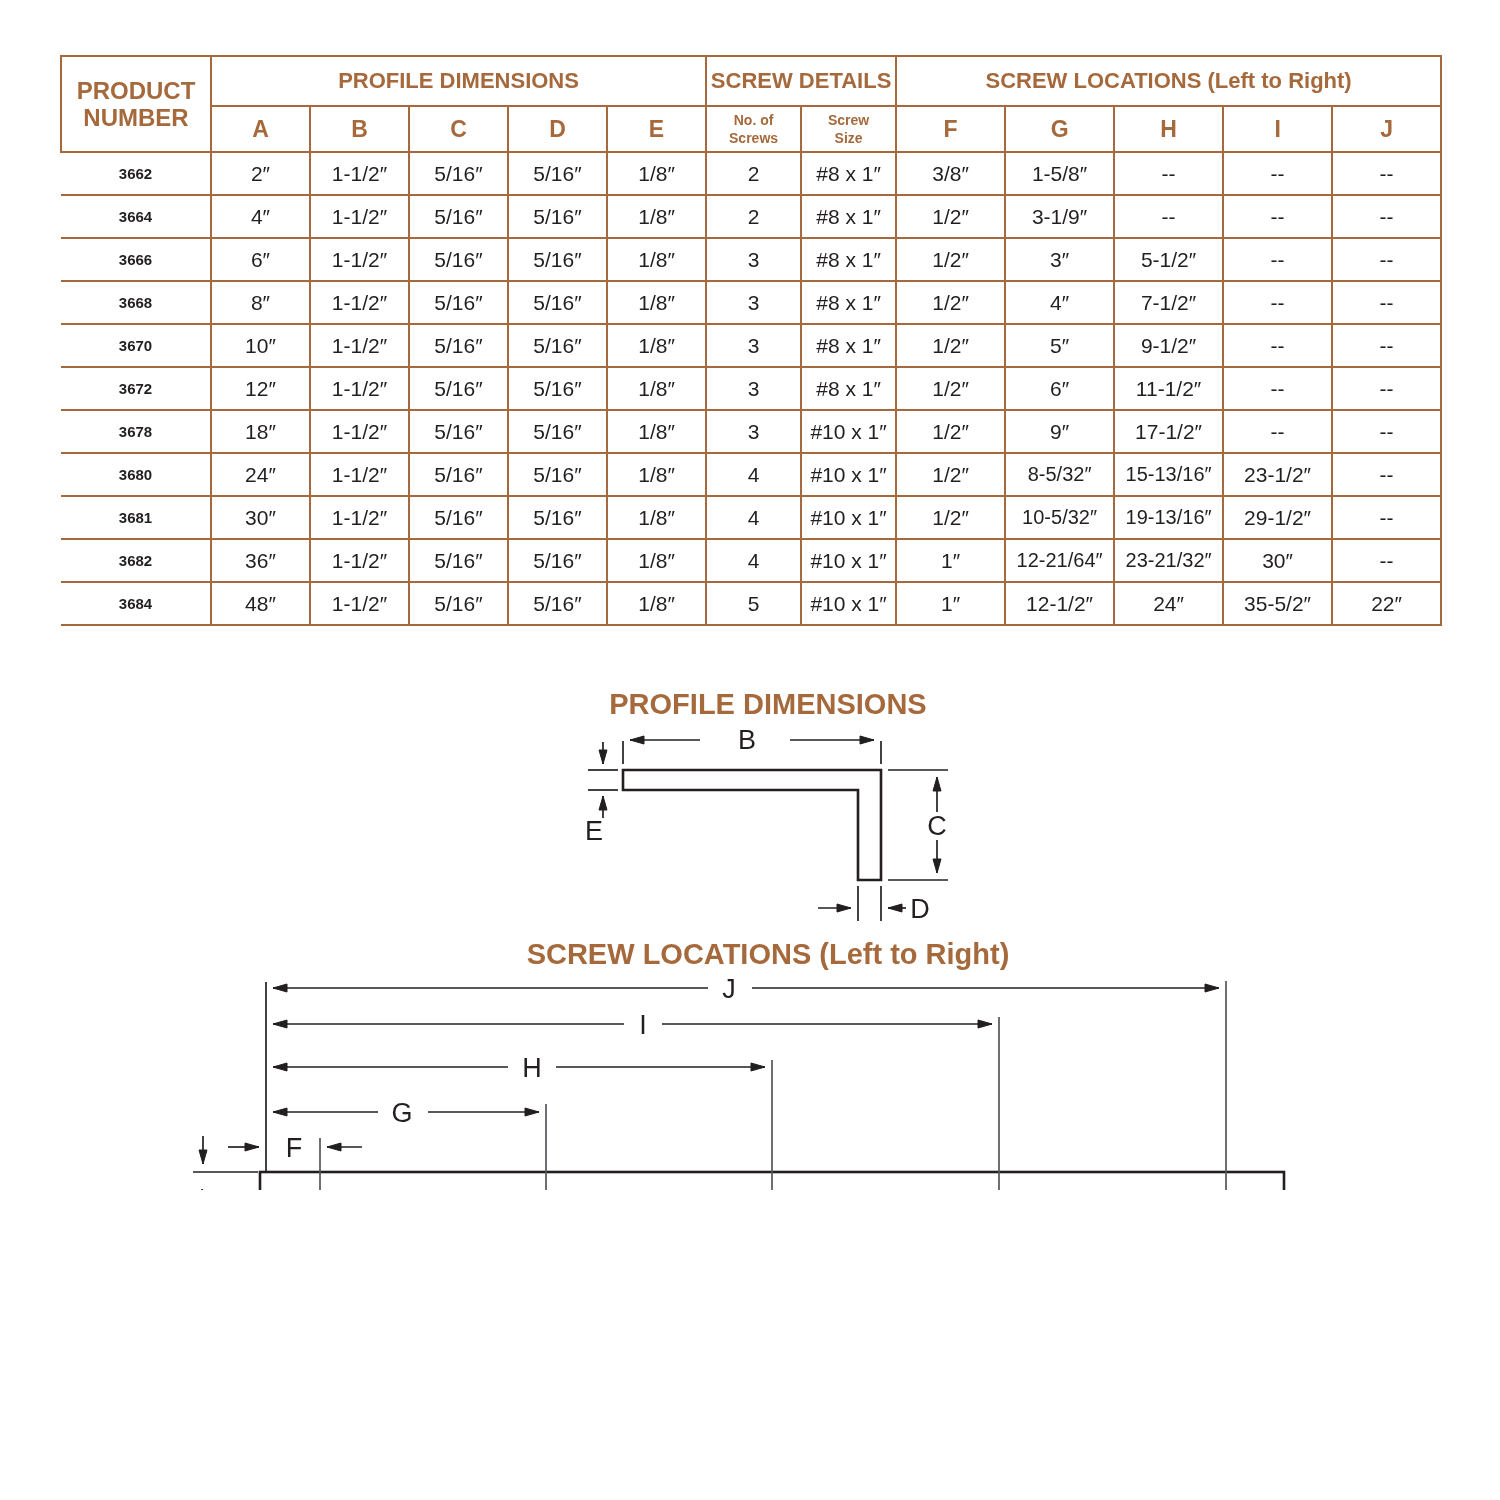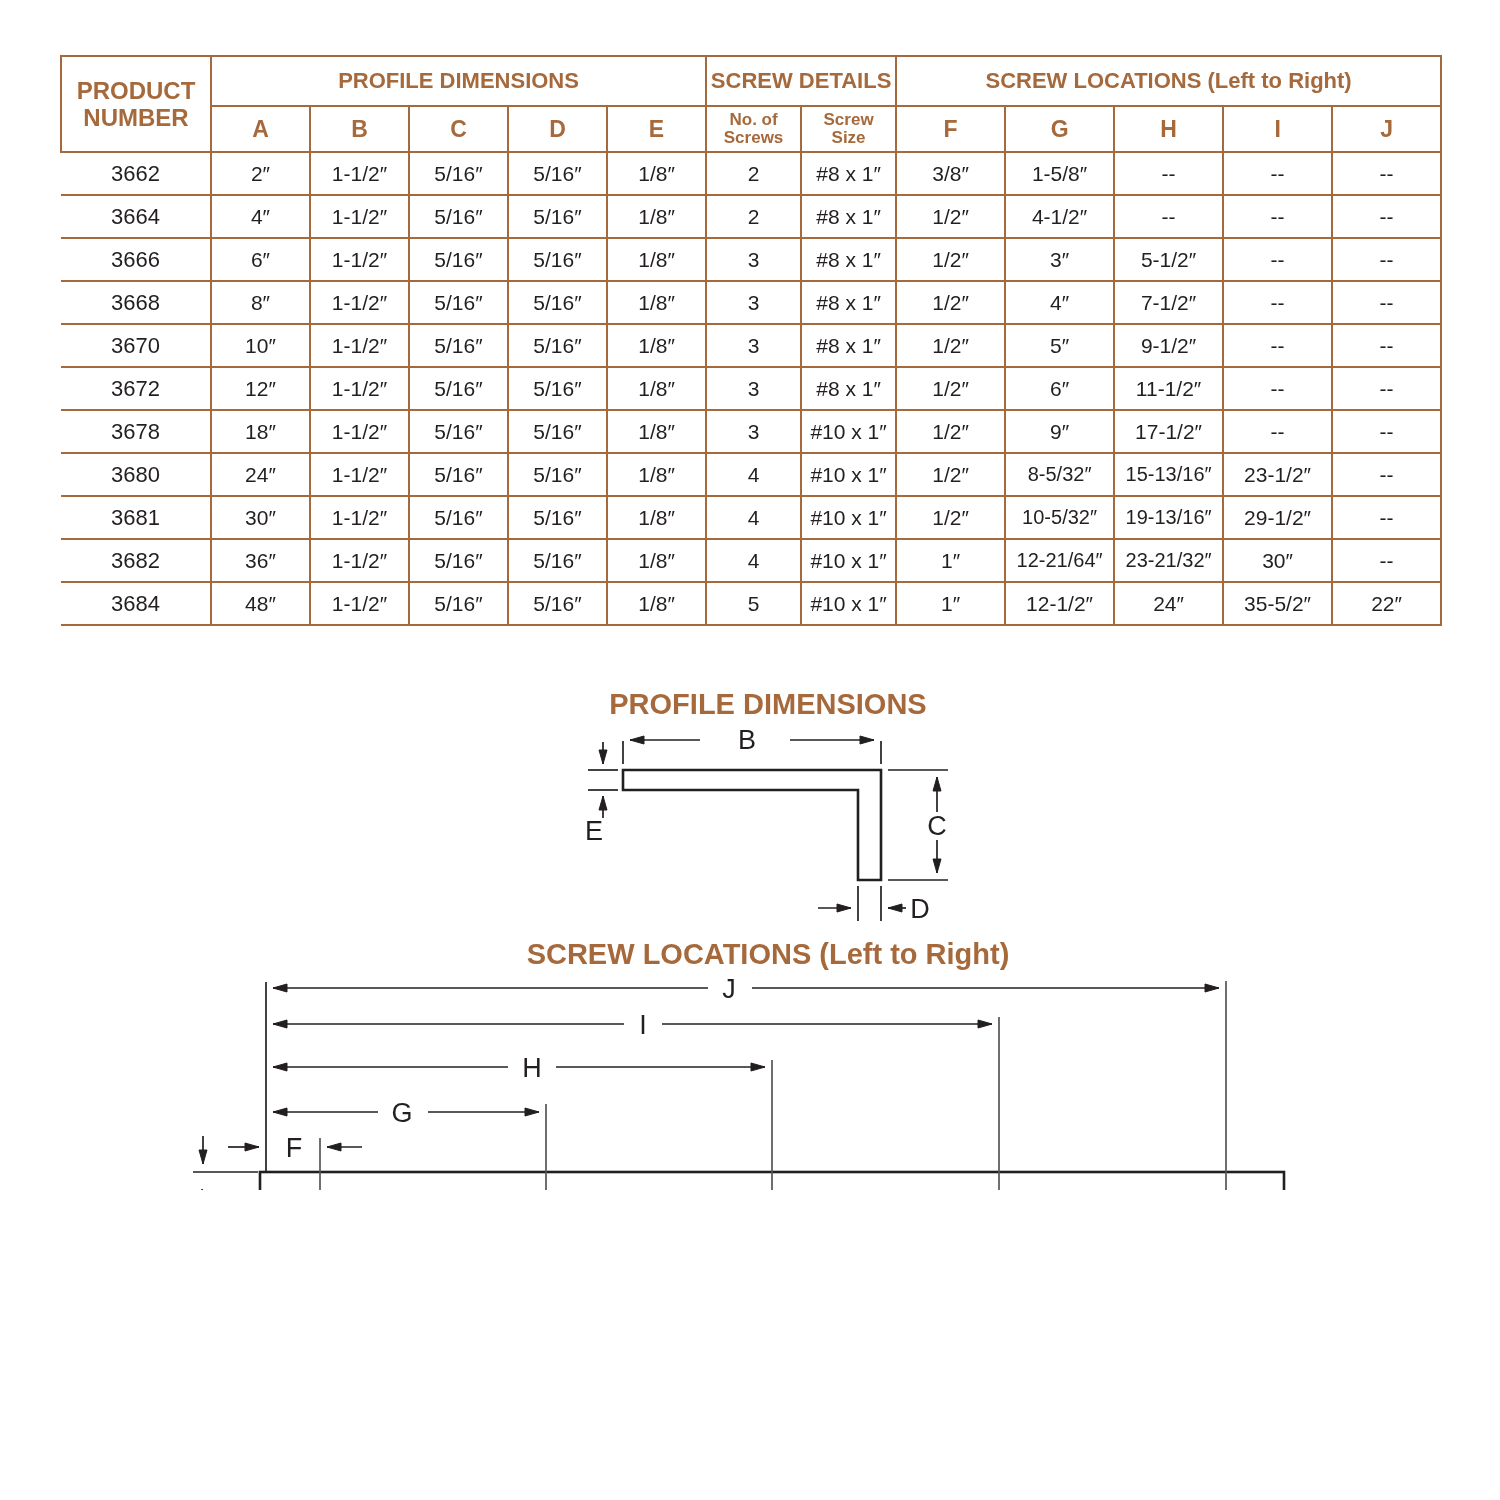--- a/index.html
+++ b/index.html
@@ -5,24 +5,24 @@
   html,body{margin:0;padding:0;background:#ffffff;}
   .page{position:relative;width:1500px;height:1190px;background:#ffffff;overflow:hidden;
         font-family:"Liberation Sans","DejaVu Sans",sans-serif;color:#231F20;}
 
   
   table.spec{position:absolute;left:60px;top:55px;width:1380px;border-collapse:collapse;table-layout:fixed;}
   table.spec th,table.spec td{border:2px solid #A5693C;text-align:center;vertical-align:middle;padding:0;}
   table.spec thead th{color:#A5693C;font-weight:bold;}
   .grp-row th{height:48px;font-size:22px;}
   .sub-row th{height:44px;font-size:23px;}
-  .sub-row th.two-line{font-size:17px;line-height:18px;}
+  .sub-row th.two-line{font-size:14px;line-height:18px;}
   th.prodhead{border:none;border-bottom:2px solid #A5693C;font-size:24px;line-height:27px;}
   tbody td{height:41px;font-size:21px;color:#231F20;background:#ffffff;}
-  tbody td.prod{border-left:none;font-weight:normal;font-size:22px;}
+  tbody td.prod{border-left:none;font-weight:bold;font-size:15px;}
   tbody td.sm{font-size:20px;}
 
   
   .diag-title{position:absolute;left:36px;width:1464px;text-align:center;color:#A5693C;
               font-weight:bold;font-size:29px;letter-spacing:0px;}
   #profile-title{top:688px;}
   #screw-title{top:938px;}
 
   
   svg{position:absolute;left:0;overflow:visible;}
@@ -108,21 +108,21 @@
         <tr>
           <td class="prod">3664</td>
           <td>4″</td>
           <td>1-1/2″</td>
           <td>5/16″</td>
           <td>5/16″</td>
           <td>1/8″</td>
           <td>2</td>
           <td>#8 x 1″</td>
           <td>1/2″</td>
-          <td>4-1/2″</td>
+          <td>3-1/9″</td>
           <td>--</td>
           <td>--</td>
           <td>--</td>
         </tr>
         <tr>
           <td class="prod">3666</td>
           <td>6″</td>
           <td>1-1/2″</td>
           <td>5/16″</td>
           <td>5/16″</td>

